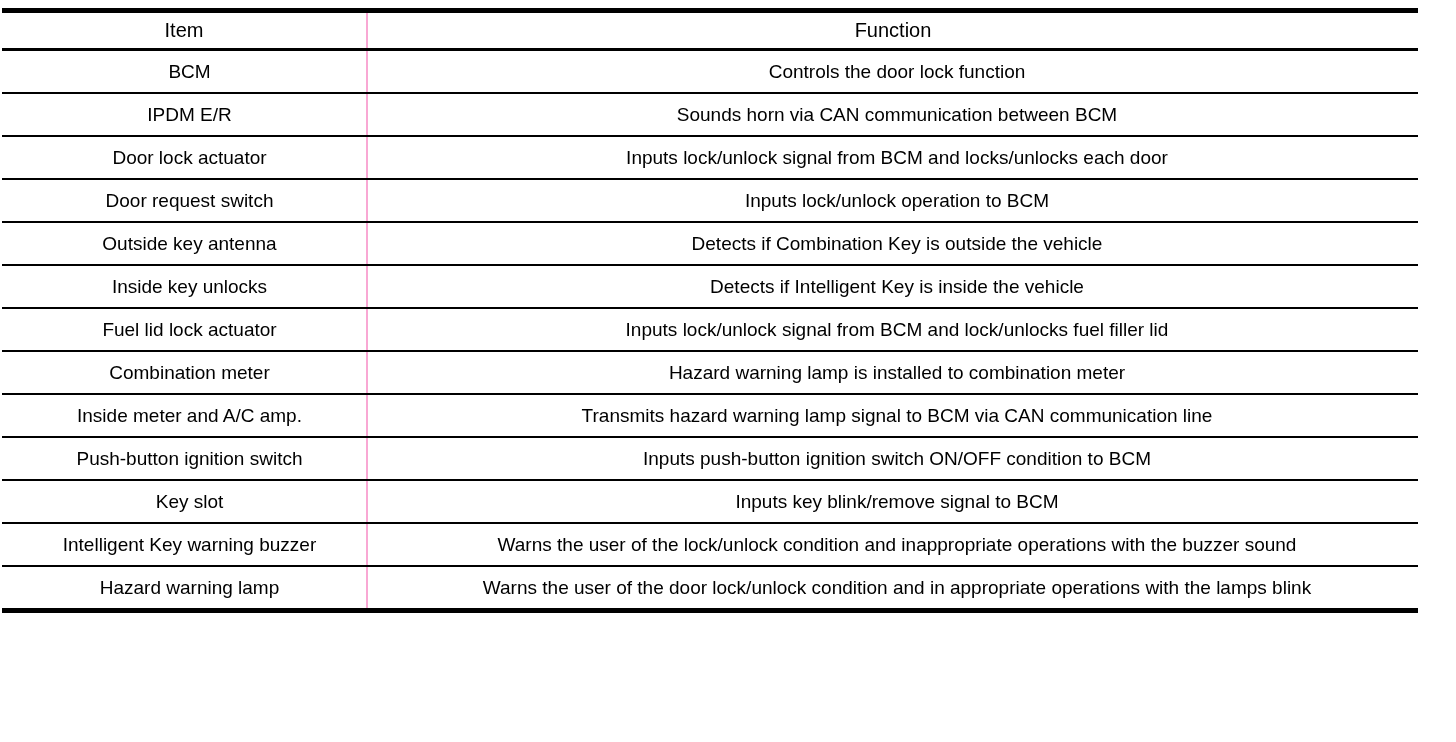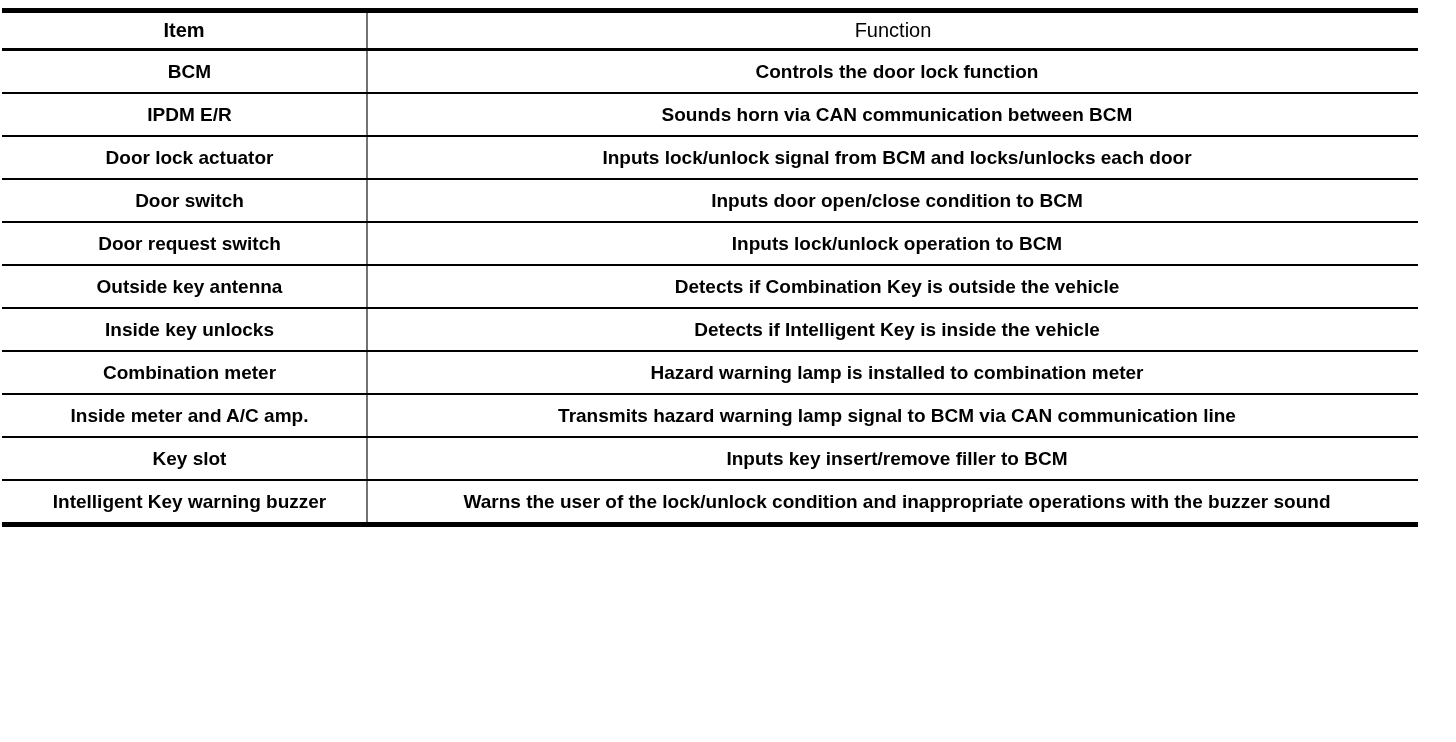--- a/index.html
+++ b/index.html
@@ -41,26 +41,24 @@
     font-size: 19px;
     vertical-align: middle;
     border-bottom: 2px solid #000;
     padding: 0 6px 0 17px;
     white-space: nowrap;
     overflow: hidden;
     text-align: center;
   }
   .doc-table th:first-child,
   .doc-table td:first-child {
-    border-right: 2px solid #737373;
-    font-weight: bold;
+    border-right: 2px solid #f9a8d4;
   }
   .doc-table td.func-cell {
     padding-left: 14px;
-    font-weight: bold;
   }
 </style>
 </head>
 <body>
 
 <table class="doc-table">
   <colgroup>
     <col class="col-item">
     <col class="col-function">
   </colgroup>
@@ -77,45 +75,53 @@
     </tr>
     <tr>
       <td>IPDM E/R</td>
       <td class="func-cell">Sounds horn via CAN communication between BCM</td>
     </tr>
     <tr>
       <td>Door lock actuator</td>
       <td class="func-cell">Inputs lock/unlock signal from BCM and locks/unlocks each door</td>
     </tr>
     <tr>
-      <td>Door switch</td>
-      <td class="func-cell">Inputs door open/close condition to BCM</td>
-    </tr>
-    <tr>
       <td>Door request switch</td>
       <td class="func-cell">Inputs lock/unlock operation to BCM</td>
     </tr>
     <tr>
       <td>Outside key antenna</td>
       <td class="func-cell">Detects if Combination Key is outside the vehicle</td>
     </tr>
     <tr>
       <td>Inside key unlocks</td>
       <td class="func-cell">Detects if Intelligent Key is inside the vehicle</td>
     </tr>
     <tr>
+      <td>Fuel lid lock actuator</td>
+      <td class="func-cell">Inputs lock/unlock signal from BCM and lock/unlocks fuel filler lid</td>
+    </tr>
+    <tr>
       <td>Combination meter</td>
       <td class="func-cell">Hazard warning lamp is installed to combination meter</td>
     </tr>
     <tr>
       <td>Inside meter and A/C amp.</td>
       <td class="func-cell">Transmits hazard warning lamp signal to BCM via CAN communication line</td>
     </tr>
     <tr>
+      <td>Push-button ignition switch</td>
+      <td class="func-cell">Inputs push-button ignition switch ON/OFF condition to BCM</td>
+    </tr>
+    <tr>
       <td>Key slot</td>
-      <td class="func-cell">Inputs key insert/remove filler to BCM</td>
+      <td class="func-cell">Inputs key blink/remove signal to BCM</td>
     </tr>
     <tr>
       <td>Intelligent Key warning buzzer</td>
       <td class="func-cell">Warns the user of the lock/unlock condition and inappropriate operations with the buzzer sound</td>
     </tr>
+    <tr>
+      <td>Hazard warning lamp</td>
+      <td class="func-cell">Warns the user of the door lock/unlock condition and in appropriate operations with the lamps blink</td>
+    </tr>
   </tbody>
 </table>
 
 </body></html>

